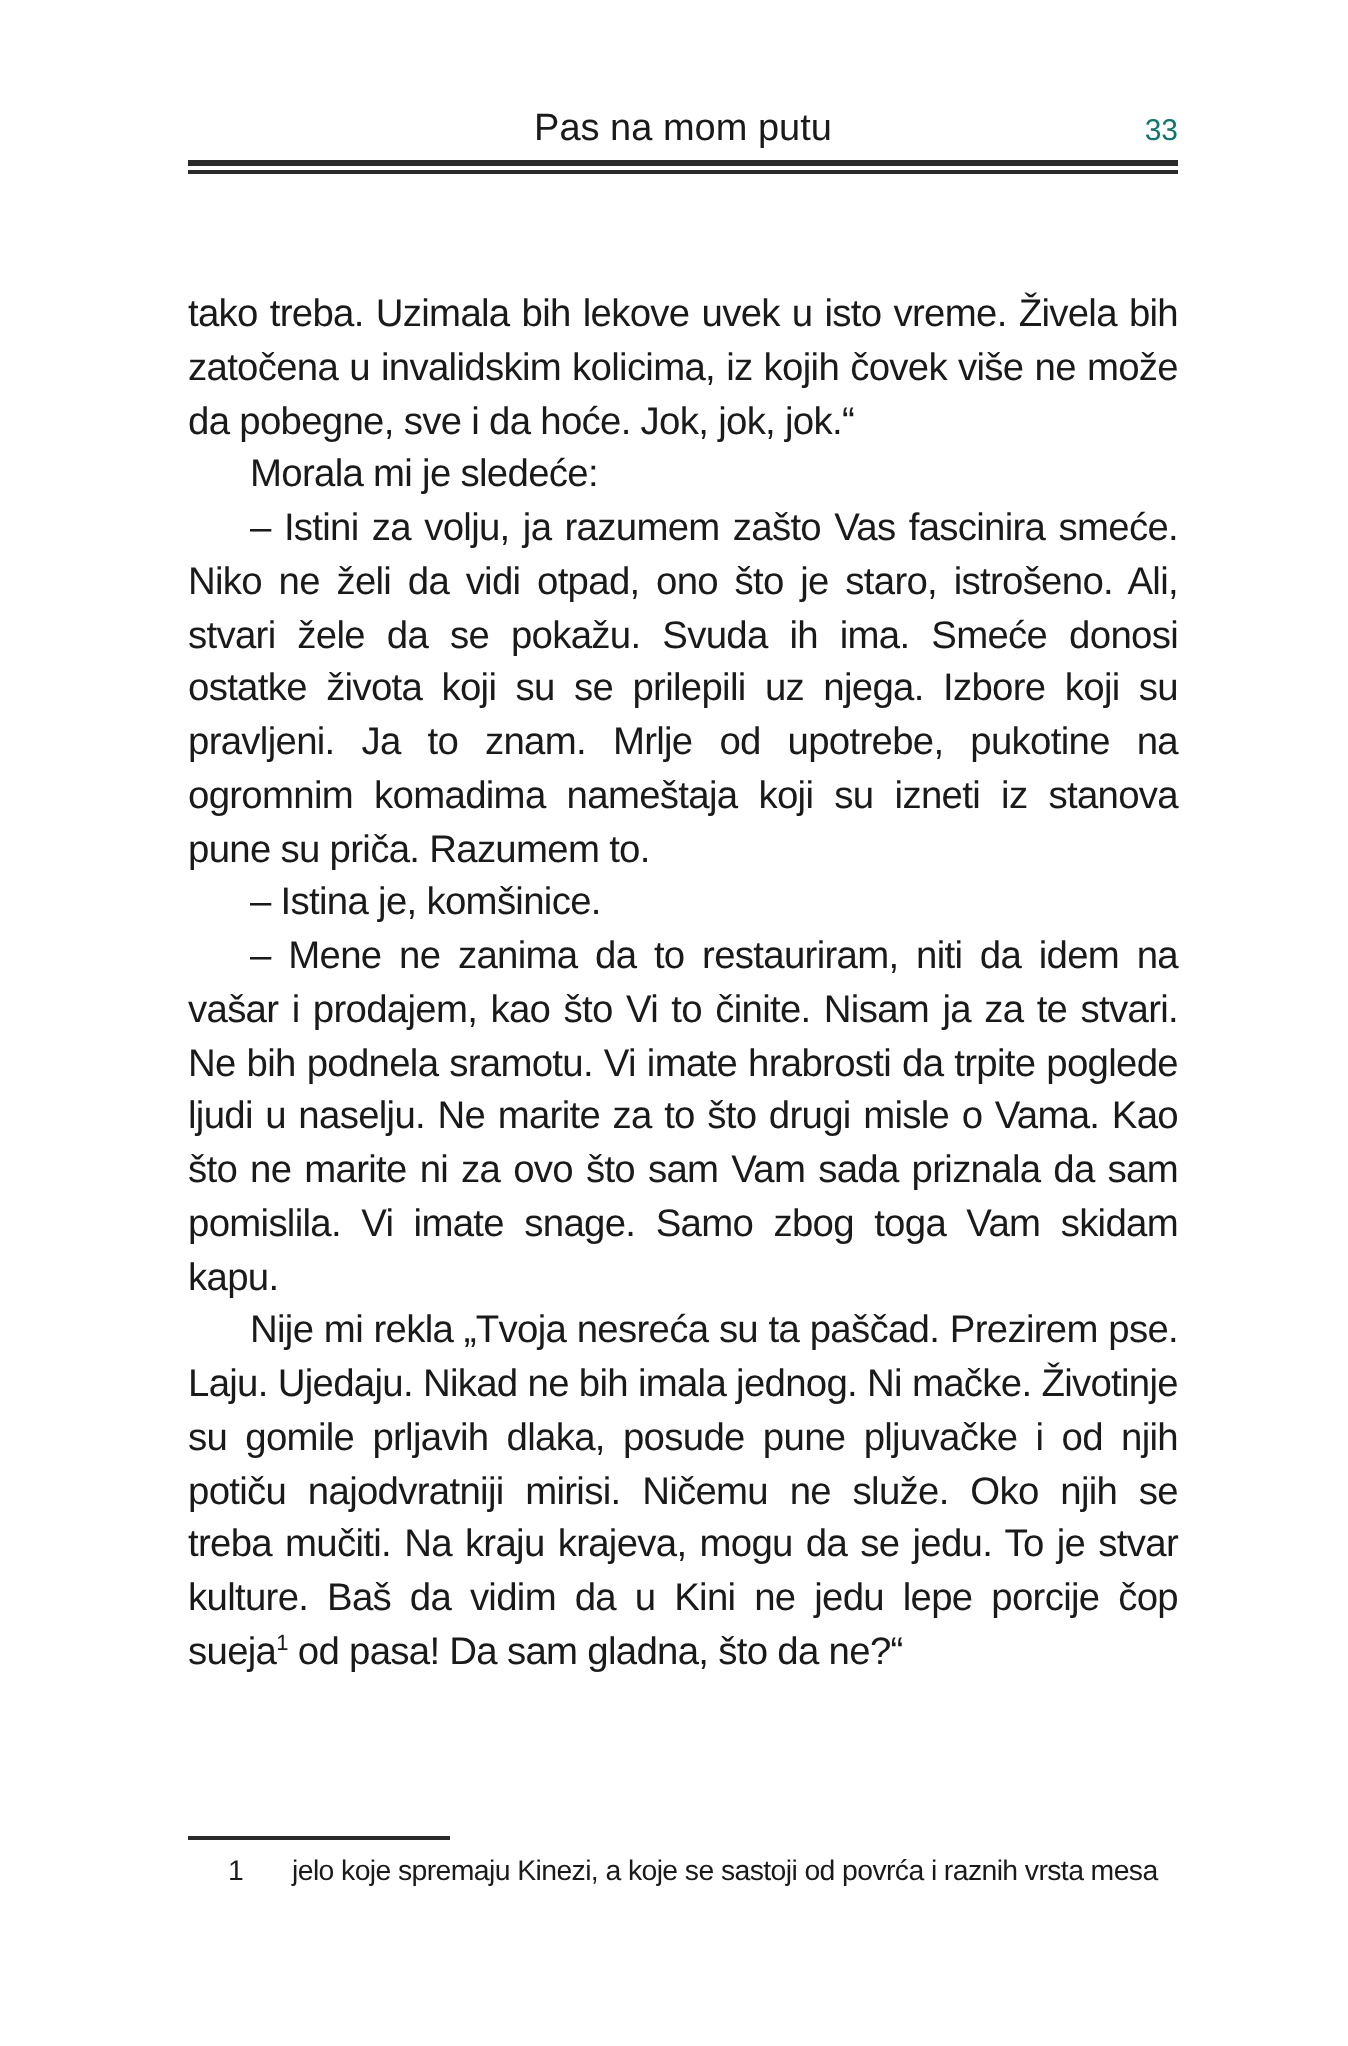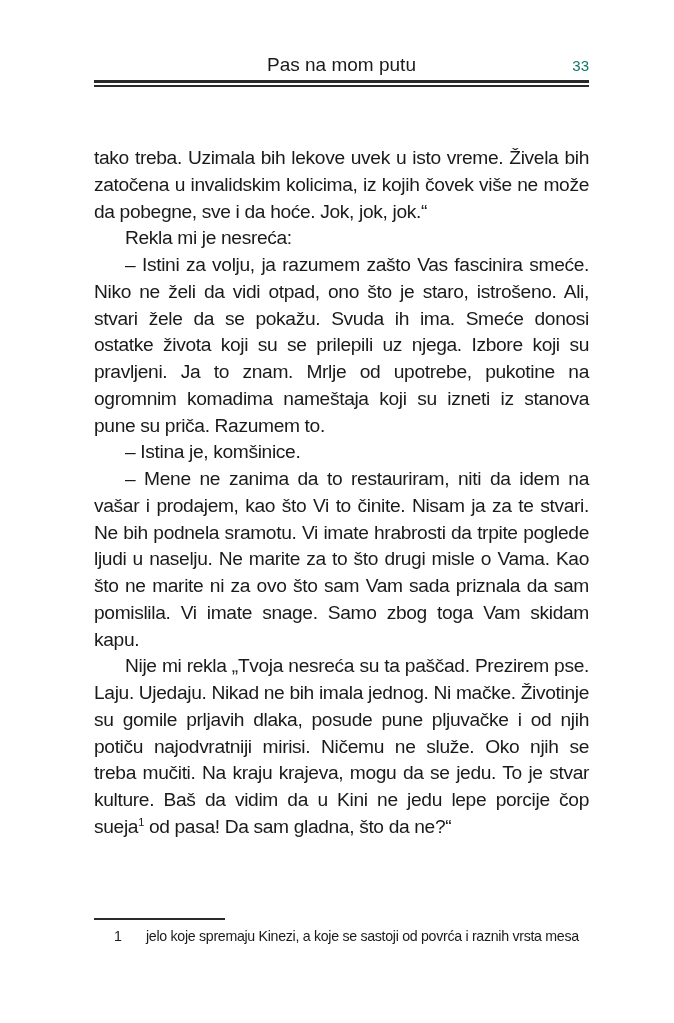--- a/index.html
+++ b/index.html
@@ -122,21 +122,21 @@
     <div class="page-number">33</div>
   </div>
 
   <div class="head-rule">
     <div class="thick"></div>
     <div class="thin"></div>
   </div>
 
   <div class="body-text">
     <p class="noindent">tako treba. Uzimala bih lekove uvek u isto vreme. Živela bih zatočena u invalidskim kolicima, iz kojih čovek više ne može da pobegne, sve i da hoće. Jok, jok, jok.“</p>
-    <p class="last-justify">Rekla mi je nesreća:</p>
+    <p class="last-justify">Morala mi je sledeće:</p>
     <p>– Istini za volju, ja razumem zašto Vas fascinira smeće. Niko ne želi da vidi otpad, ono što je staro, istrošeno. Ali, stvari žele da se pokažu. Svuda ih ima. Smeće donosi ostatke života koji su se prilepili uz njega. Izbore koji su pravljeni. Ja to znam. Mrlje od upotrebe, pukotine na ogromnim komadima nameštaja koji su izneti iz stanova pune su priča. Razumem to.</p>
     <p>– Istina je, komšinice.</p>
     <p>– Mene ne zanima da to restauriram, niti da idem na vašar i prodajem, kao što Vi to činite. Nisam ja za te stvari. Ne bih podnela sramotu. Vi imate hrabrosti da trpite poglede ljudi u naselju. Ne marite za to što drugi misle o Vama. Kao što ne marite ni za ovo što sam Vam sada priznala da sam pomislila. Vi imate snage. Samo zbog toga Vam skidam kapu.</p>
     <p><span>Nije mi rekla „Tvoja nesreća su ta paščad. Prezirem pse. Laju. Ujedaju. Nikad ne bih imala jednog. Ni mačke. Životinje su gomile prljavih dlaka, posude pune pljuvačke i od njih potiču najodvratniji mirisi. Ničemu ne služe. Oko njih se treba mučiti. Na kraju krajeva, mogu da se jedu. To je stvar kulture. Baš da vidim da u Kini ne jedu lepe porcije čop sueja</span><sup class="fnref">1</sup><span> od pasa! Da sam gladna, što da ne?“</span></p>
   </div>
 
   <div class="footnote-rule"></div>
 
   <div class="footnote">
     <span class="fn-num">1</span><span>jelo koje spremaju Kinezi, a koje se sastoji od povrća i raznih vrsta mesa</span>

